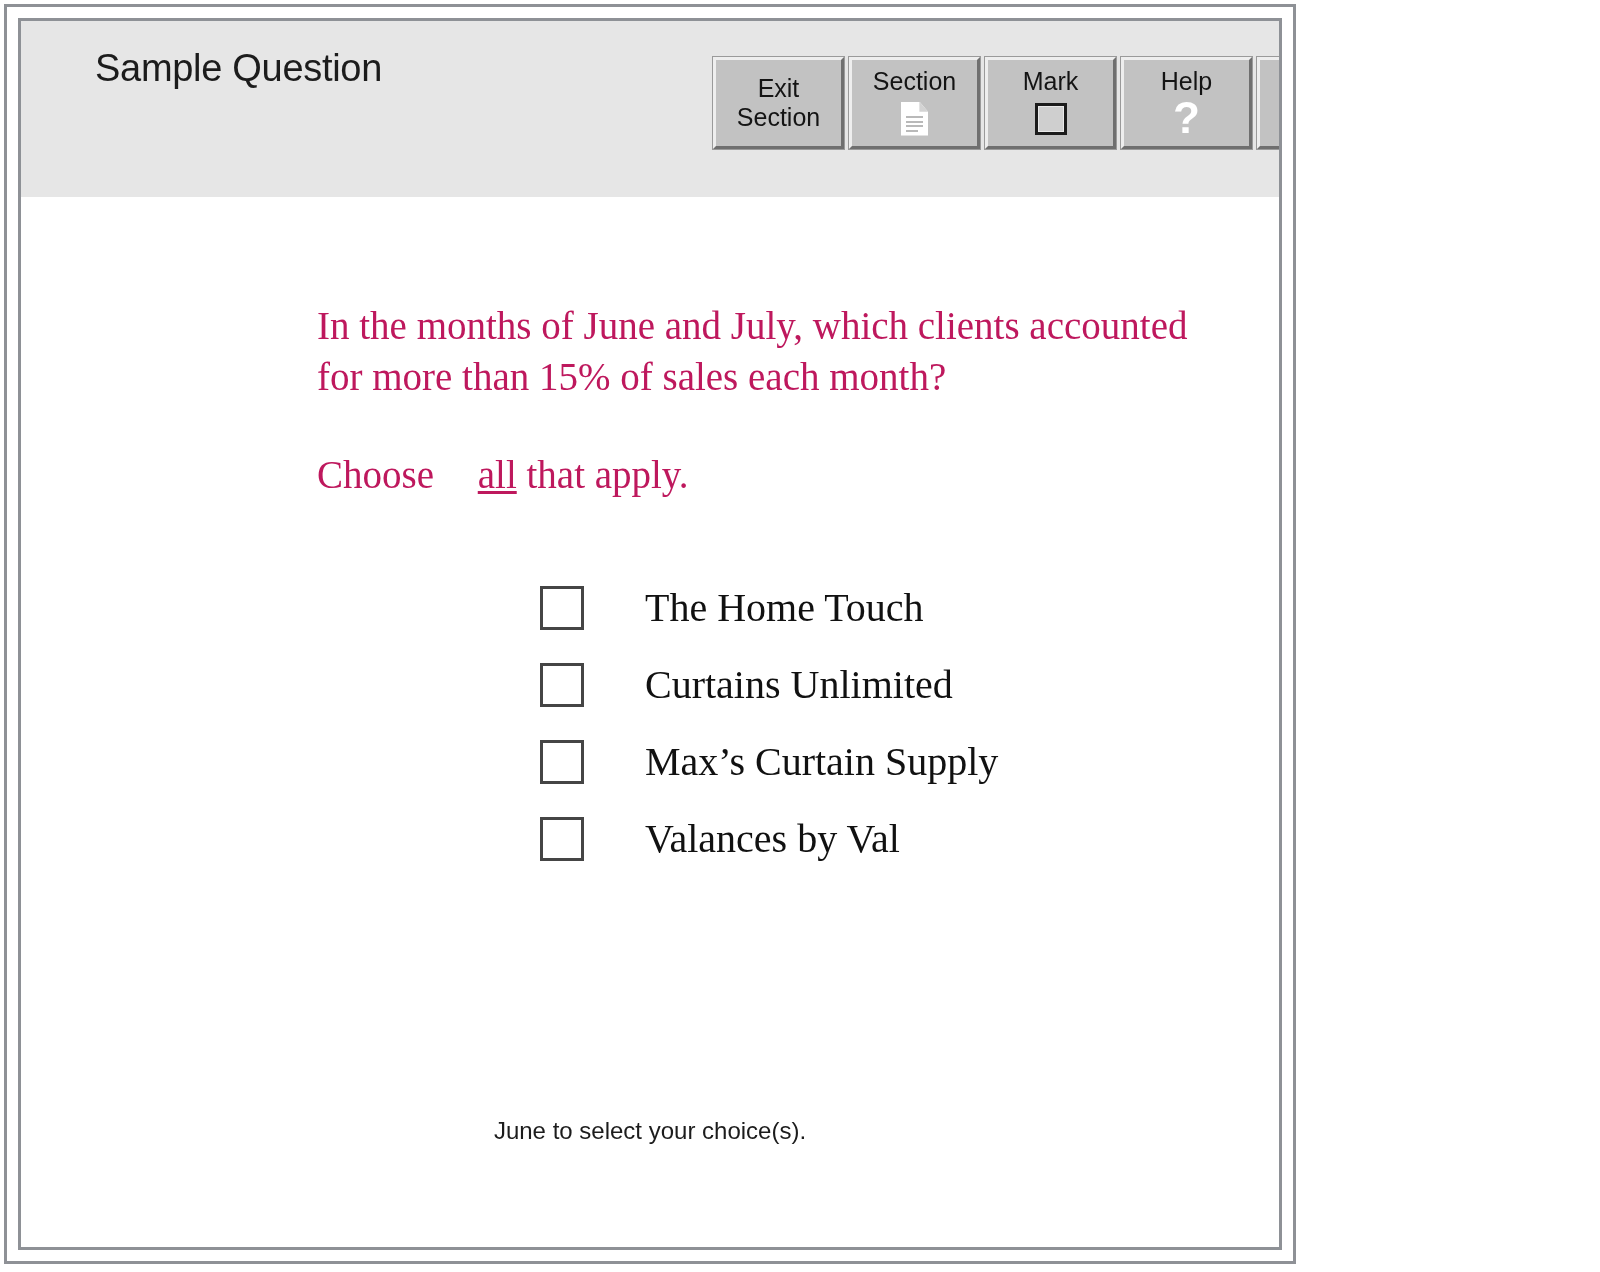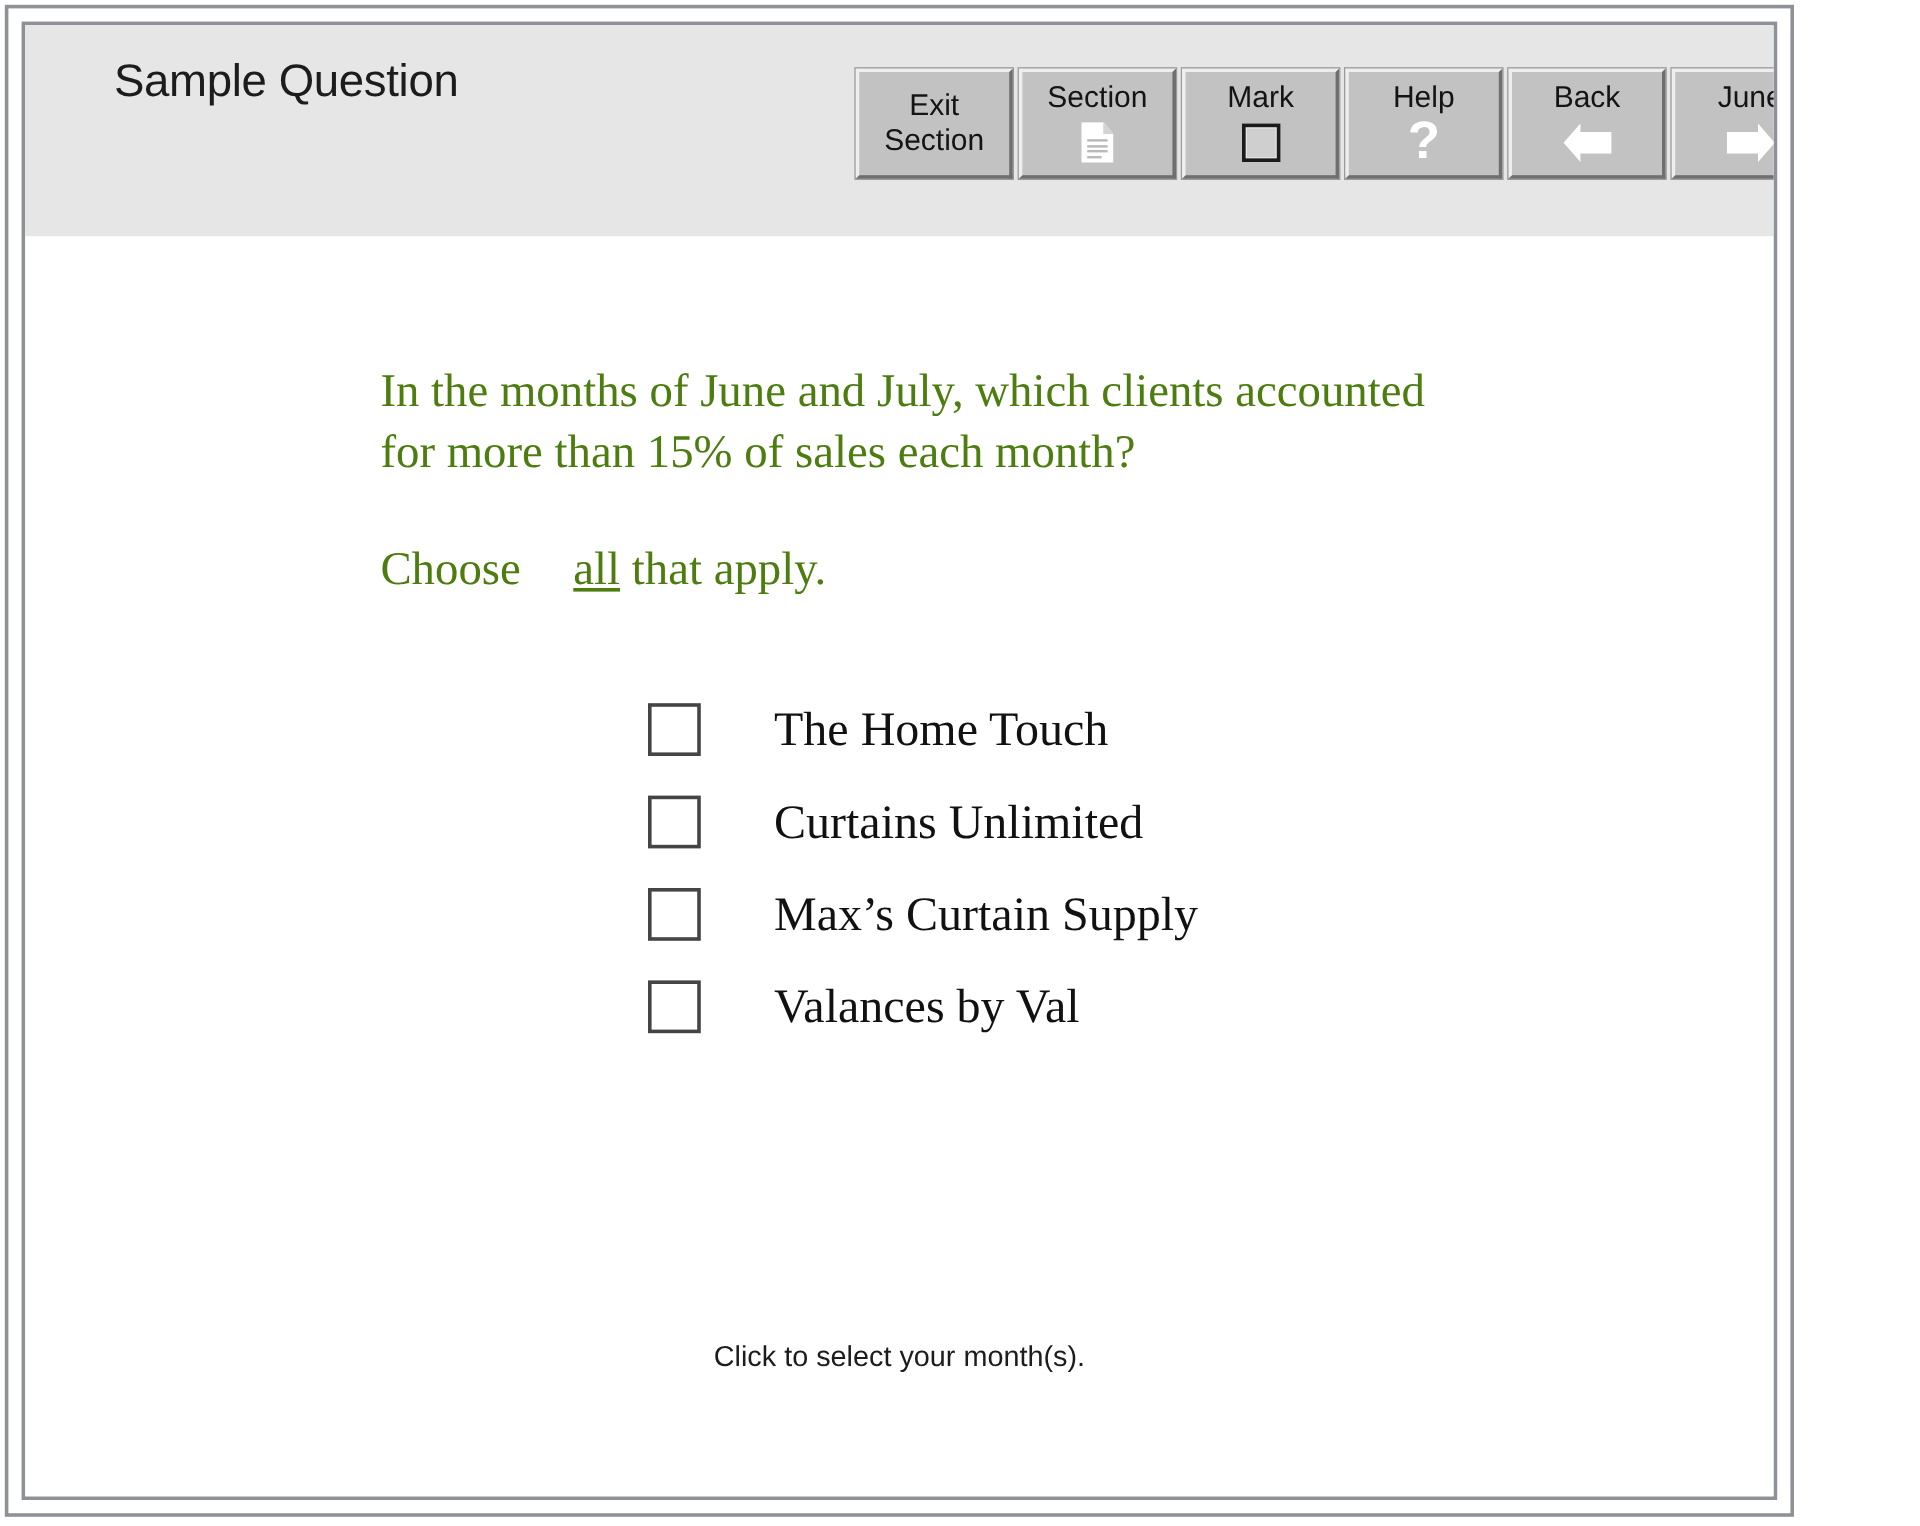--- a/index.html
+++ b/index.html
@@ -12,21 +12,21 @@
     height: 1272px;
     font-family: "Liberation Sans", sans-serif;
     overflow: hidden;
   }
 
   
   #app-frame {
     position: absolute;
     left: 4px;
     top: 4px;
-    width: 1491px;
+    width: 1292px;
     height: 1260px;
     border: 3px solid #8e9196;
     background: #ffffff;
     box-sizing: border-box;
   }
   #inner-frame {
     position: absolute;
     left: 11px;
     top: 11px;
     right: 11px;
@@ -159,21 +159,21 @@
   #stem-block {
     position: absolute;
     left: 296px;
     top: 104px;
     width: 990px;
   }
   .stem-line, #choose-line {
     font-family: "Liberation Serif", serif;
     font-size: 39px;
     font-stretch: condensed;
-    color: #4d7c0f;
+    color: #be185d;
     line-height: 1.30;
   }
   #choose-line {
     margin-top: 48px;
   }
   #choose-line u { text-decoration: underline; text-underline-offset: 3px; margin-left: 34px; }
 
   
   #options-list {
     position: absolute;
@@ -307,18 +307,18 @@
         </div>
 
         <div class="option-row">
           <span class="option-checkbox"></span>
           <span class="option-label">Valances by Val</span>
         </div>
 
 
       </div>
 
-      <div id="footer-hint">Click to select your month(s).</div>
+      <div id="footer-hint">June to select your choice(s).</div>
 
     </div>
 
   </div>
 </div>
 
 </body></html>

